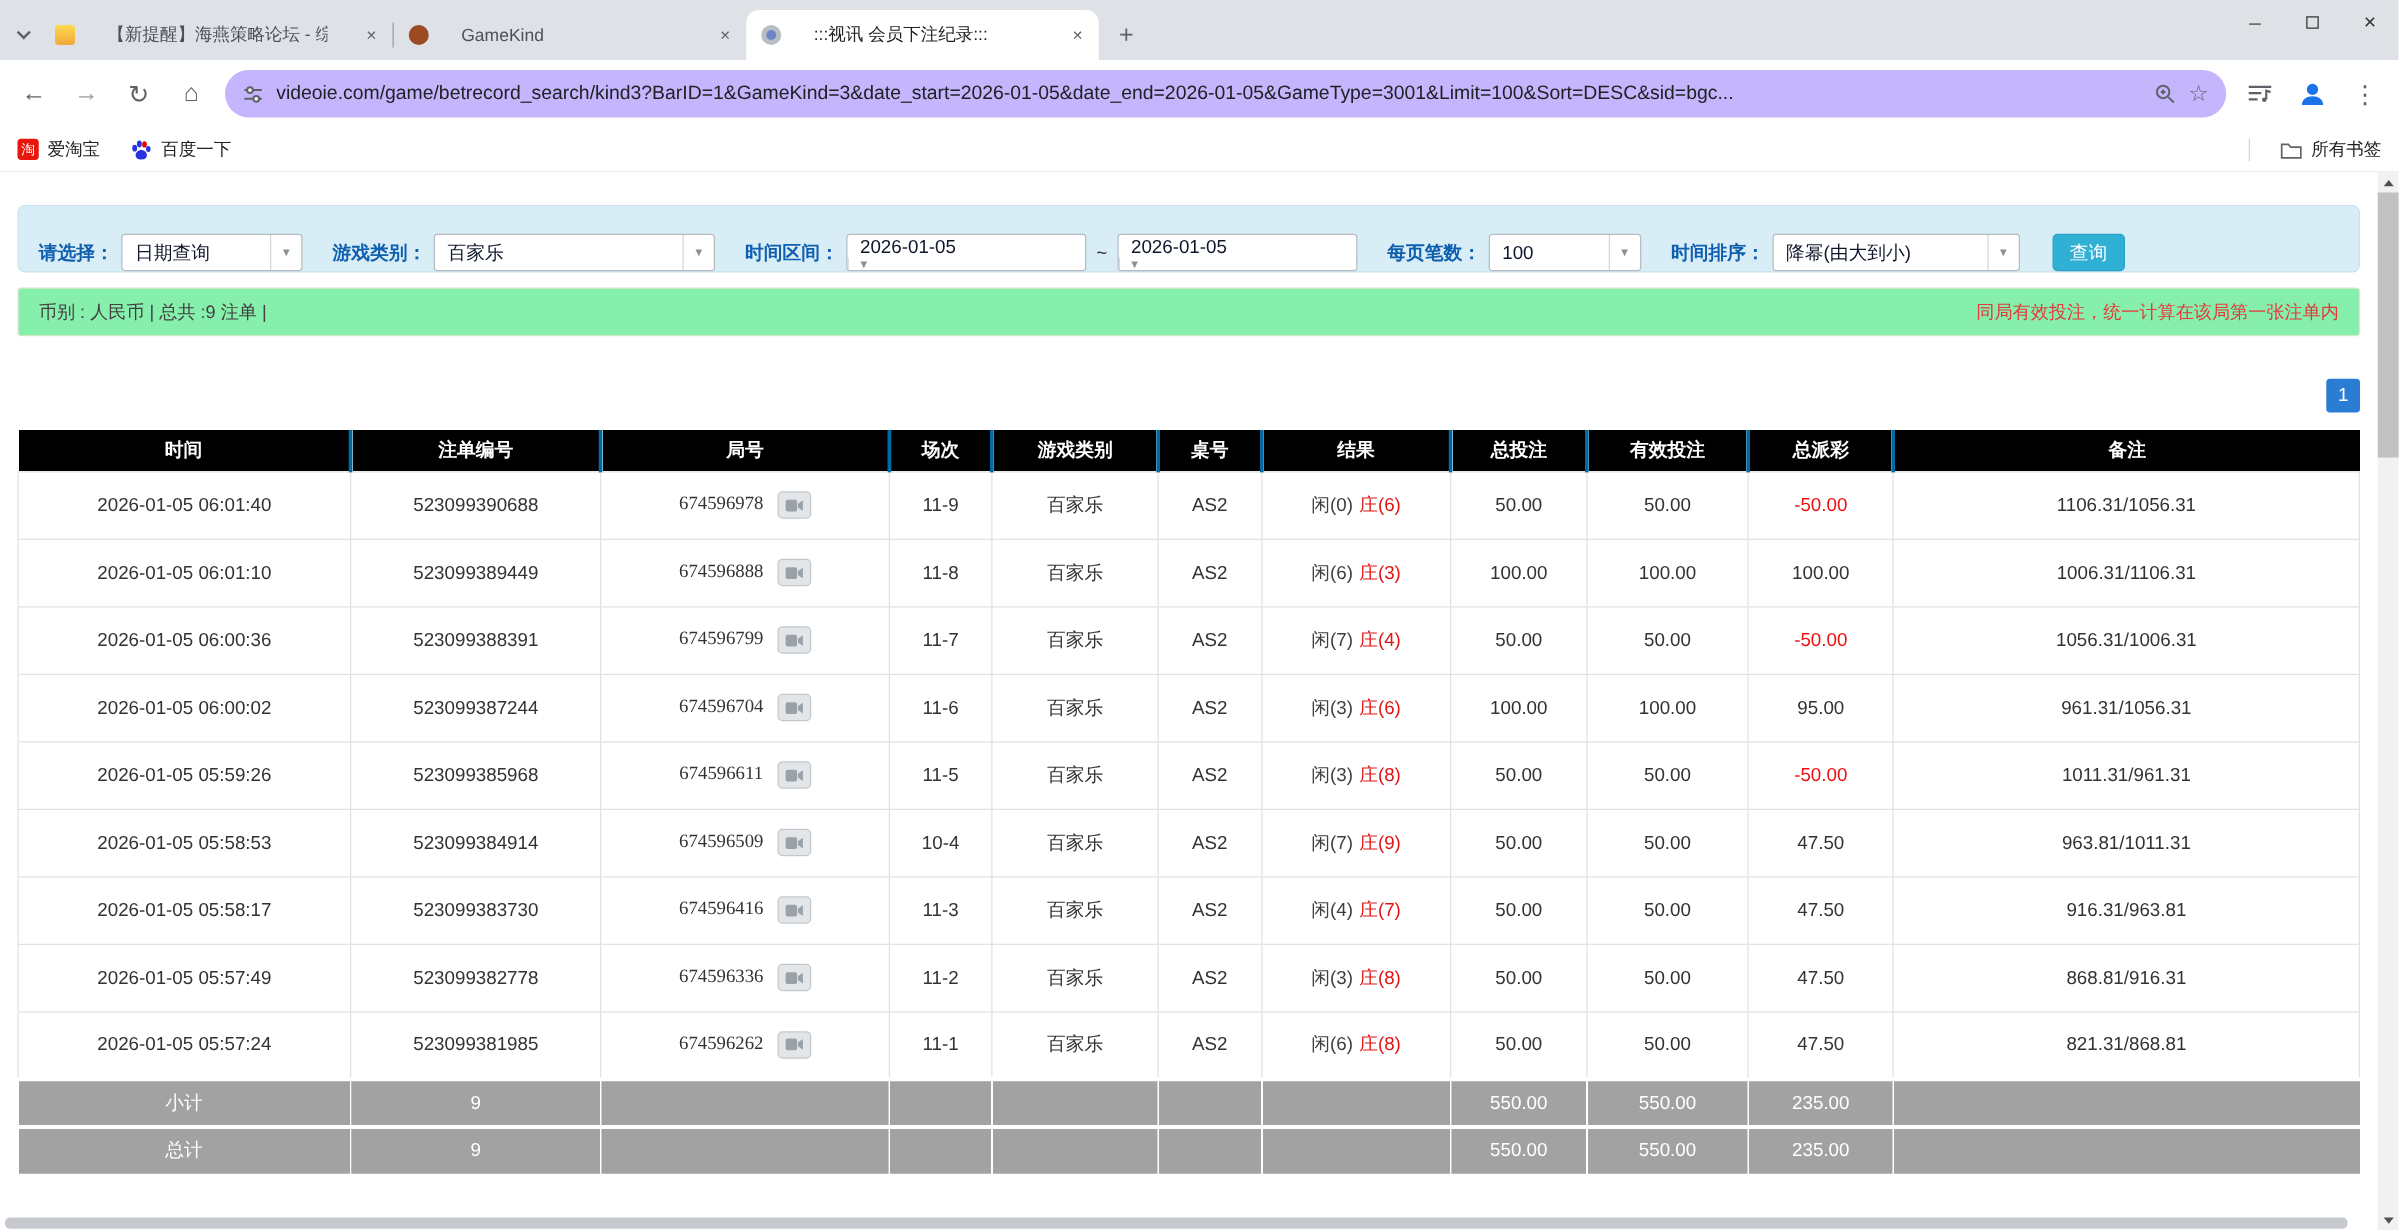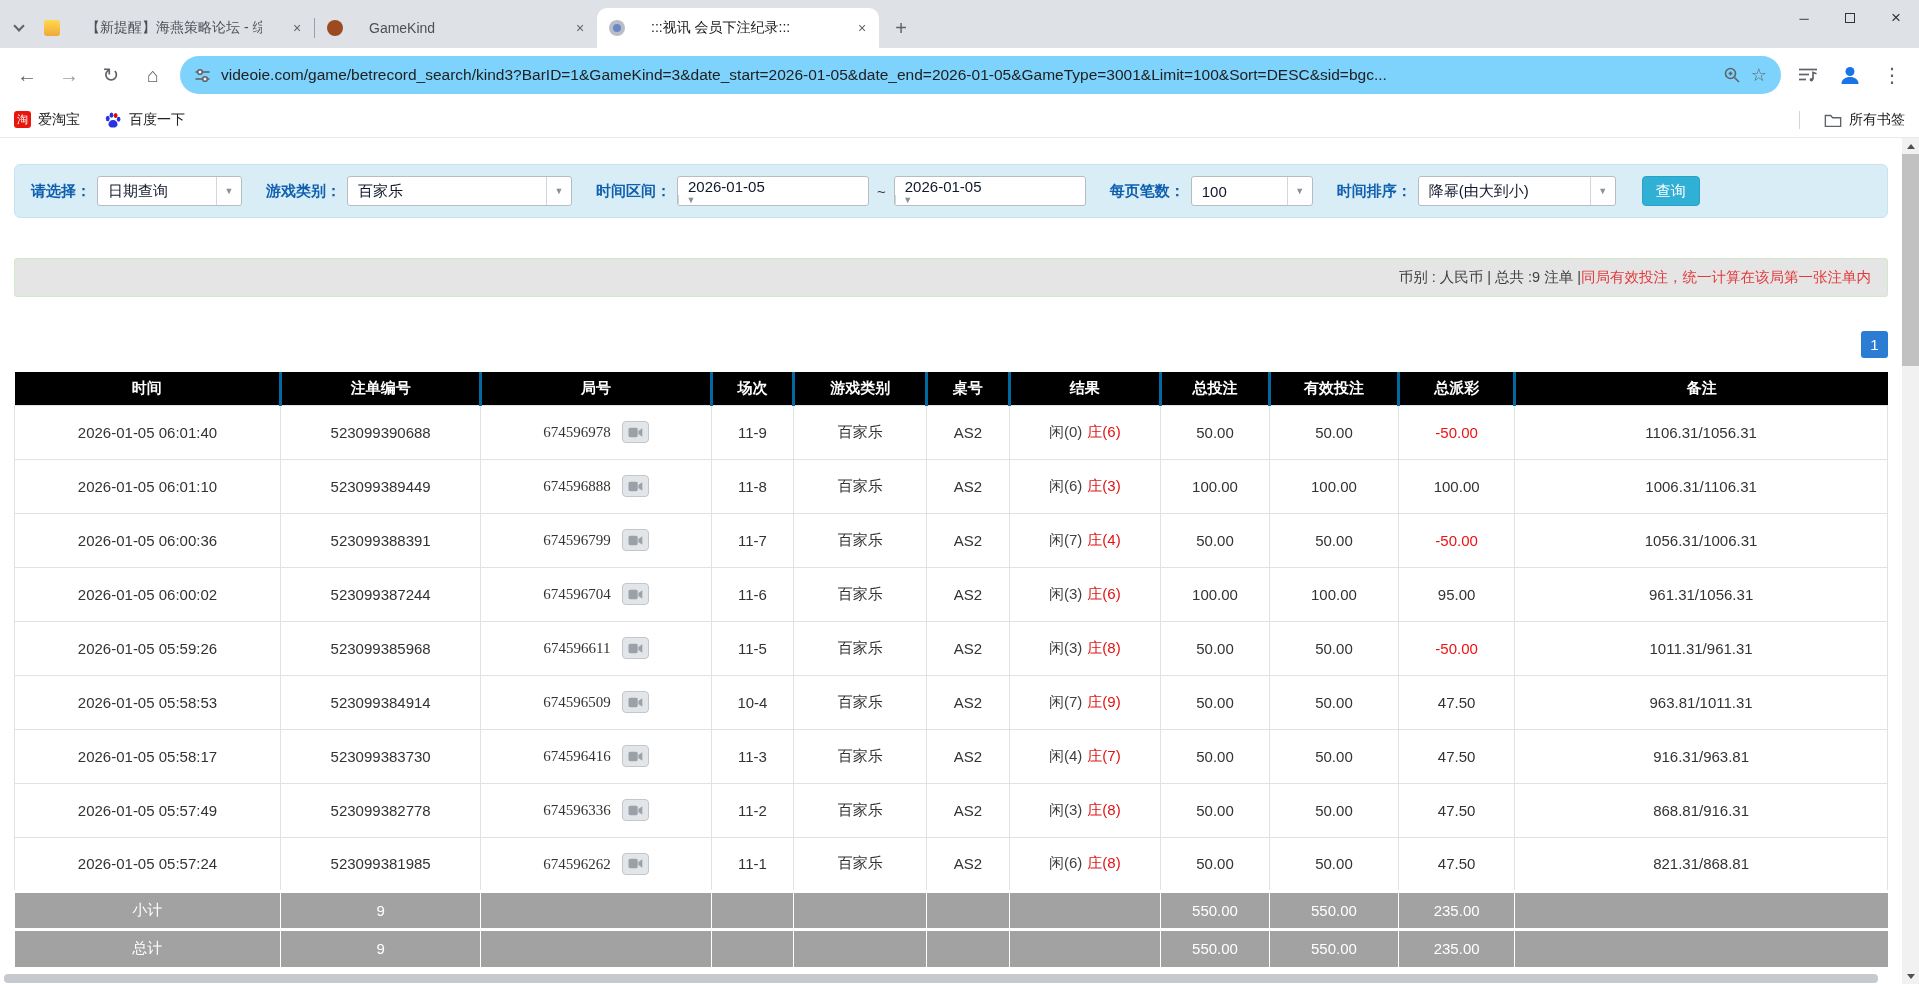--- a/index.html
+++ b/index.html
@@ -23,21 +23,21 @@
   .tab-divider { width:1px; height:20px; background:#9aa0a6; margin-bottom:10px; }
   .newtab-btn { width:28px; height:28px; margin:0 0 6px 8px; display:flex; align-items:center; justify-content:center; font-size:20px; color:#5f6368; }
   .win-controls { margin-left:auto; display:flex; align-self:flex-start; }
   .win-btn { width:46px; height:36px; display:flex; align-items:center; justify-content:center; color:#333; font-size:13px; }
   .max-glyph { width:10px; height:10px; border:1px solid #333; }
 
   
   .navbar { height:54px; background:#fff; display:flex; align-items:center; padding:0 8px; gap:4px; flex-shrink:0; }
   .nav-btn { width:38px; height:38px; border-radius:50%; display:flex; align-items:center; justify-content:center; font-size:20px; color:#5f6368; flex-shrink:0; }
   .nav-btn.fwd { color:#9aa0a6; }
-  .addressbar { flex:1; height:38px; background:#7dd3fc; border-radius:19px; display:flex; align-items:center; padding:0 14px; gap:10px; margin:0 4px; min-width:0; }
+  .addressbar { flex:1; height:38px; background:#c4b5fd; border-radius:19px; display:flex; align-items:center; padding:0 14px; gap:10px; margin:0 4px; min-width:0; }
   .url-text { flex:1; font-size:15.5px; color:#202124; white-space:nowrap; overflow:hidden; }
   .addr-icon { flex-shrink:0; display:flex; align-items:center; color:#5f6368; font-size:18px; }
 
   
   .bookmarkbar { height:36px; background:#fff; display:flex; align-items:center; padding:0 14px; gap:24px; font-size:14px; color:#202124; border-bottom:1px solid #e8eaed; flex-shrink:0; }
   .bm-item { display:flex; align-items:center; gap:7px; }
   .bm-tb-icon { width:17px; height:17px; background:#e8160c; border-radius:3px; color:#fff; font-size:11px; display:flex; align-items:center; justify-content:center; }
   .bm-spacer { flex:1; }
   .bm-divider { width:1px; height:18px; background:#d5d5d5; }
 
@@ -48,31 +48,31 @@
   .scroll-arrow { width:17px; height:16px; display:flex; align-items:center; justify-content:center; }
   .tri-up { width:0; height:0; border-left:4px solid transparent; border-right:4px solid transparent; border-bottom:5px solid #505050; }
   .tri-down { width:0; height:0; border-left:4px solid transparent; border-right:4px solid transparent; border-top:5px solid #505050; }
   .vthumb { width:17px; height:212px; background:#c1c1c1; }
   .vspacer { flex:1; }
   .hthumb { position:absolute; left:4px; width:calc(100% - 28px); bottom:1px; height:9px; background:#c6c9cd; border-radius:4px; }
 
   .title-clip { height:15px; overflow:hidden; margin:6px 0 0 14px; }
   .page-title { font-size:20px; line-height:24px; font-weight:bold; color:#333; margin-top:-10px; letter-spacing:1px; }
 
-  .filterbar { margin:26px 14px 0; height:54px; background:#d9edf7; border:1px solid #c9e2f0; border-radius:6px; display:flex; align-items:center; padding:0 16px; }
+  .filterbar { margin:26px 14px 0; height:54px; background:#d9edf7; border:1px solid #c9e2f0; border-radius:6px; display:flex; align-items:flex-end; padding:0 16px; }
   .fgroup { display:flex; align-items:center; margin-right:24px; }
   .flabel { font-size:15px; font-weight:bold; color:#0e5fae; margin-right:6px; white-space:nowrap; }
   .combo { display:flex; background:#fff; border:1px solid #b6bcc2; border-radius:3px; height:30px; align-items:stretch; }
   .combo-value { display:flex; align-items:center; padding:0 10px; font-size:15px; color:#0f172a; flex:1; white-space:nowrap; overflow:hidden; }
   .combo-arrow { width:25px; border-left:1px solid #d4d7da; display:flex; align-items:center; justify-content:center; color:#8a9097; font-size:9px; flex-shrink:0; }
   .w-select { width:145px; } .w-game { width:225px; } .w-date { width:192px;flex-direction:column; } .w-pp { width:122px; } .w-sort { width:198px; }
   .tilde { margin:0 8px; color:#333; font-size:15px; }
   .search-btn { height:30px; padding:0 13px; background:#31b0d5; border:1px solid #28a2c6; border-radius:4px; color:#fff; font-size:15px; display:flex; align-items:center; margin-left:2px; }
 
-  .summarybar { margin:40px 14px 0; height:39px; background:#e5e5e5; border:1px solid #d2e8c8; border-radius:3px; display:flex; align-items:center; justify-content:flex-end; padding:0 16px; font-size:14.5px; }
+  .summarybar { margin:12px 14px 0; height:39px; background:#86efac; border:1px solid #d2e8c8; border-radius:3px; display:flex; align-items:center; justify-content:space-between; padding:0 16px; font-size:14.5px; }
   .summary-left { color:#404040; }
   .summary-right { color:#e4393c; }
 
   .pagination { margin:34px 14px 0; display:flex; justify-content:flex-end; }
   .page-num { min-width:27px; height:27px; background:#2b7cd3; color:#fff; border-radius:3px; display:flex; align-items:center; justify-content:center; font-size:15px; }
 
   .bet-table { width:calc(100% - 28px); margin:14px 14px 0; border-collapse:collapse; table-layout:fixed; }
   .bet-table th { background:#000; color:#fff; font-size:15px; font-weight:bold; height:33px; text-align:center; border-right:3px solid #0369a1; white-space:nowrap; overflow:hidden; }
   .bet-table th:last-child { border-right:none; }
   .bet-table tbody td { height:54px; background:#fff; border:1px solid #e2e2e2; font-size:15px; color:#333; text-align:center; white-space:nowrap; overflow:hidden; }

